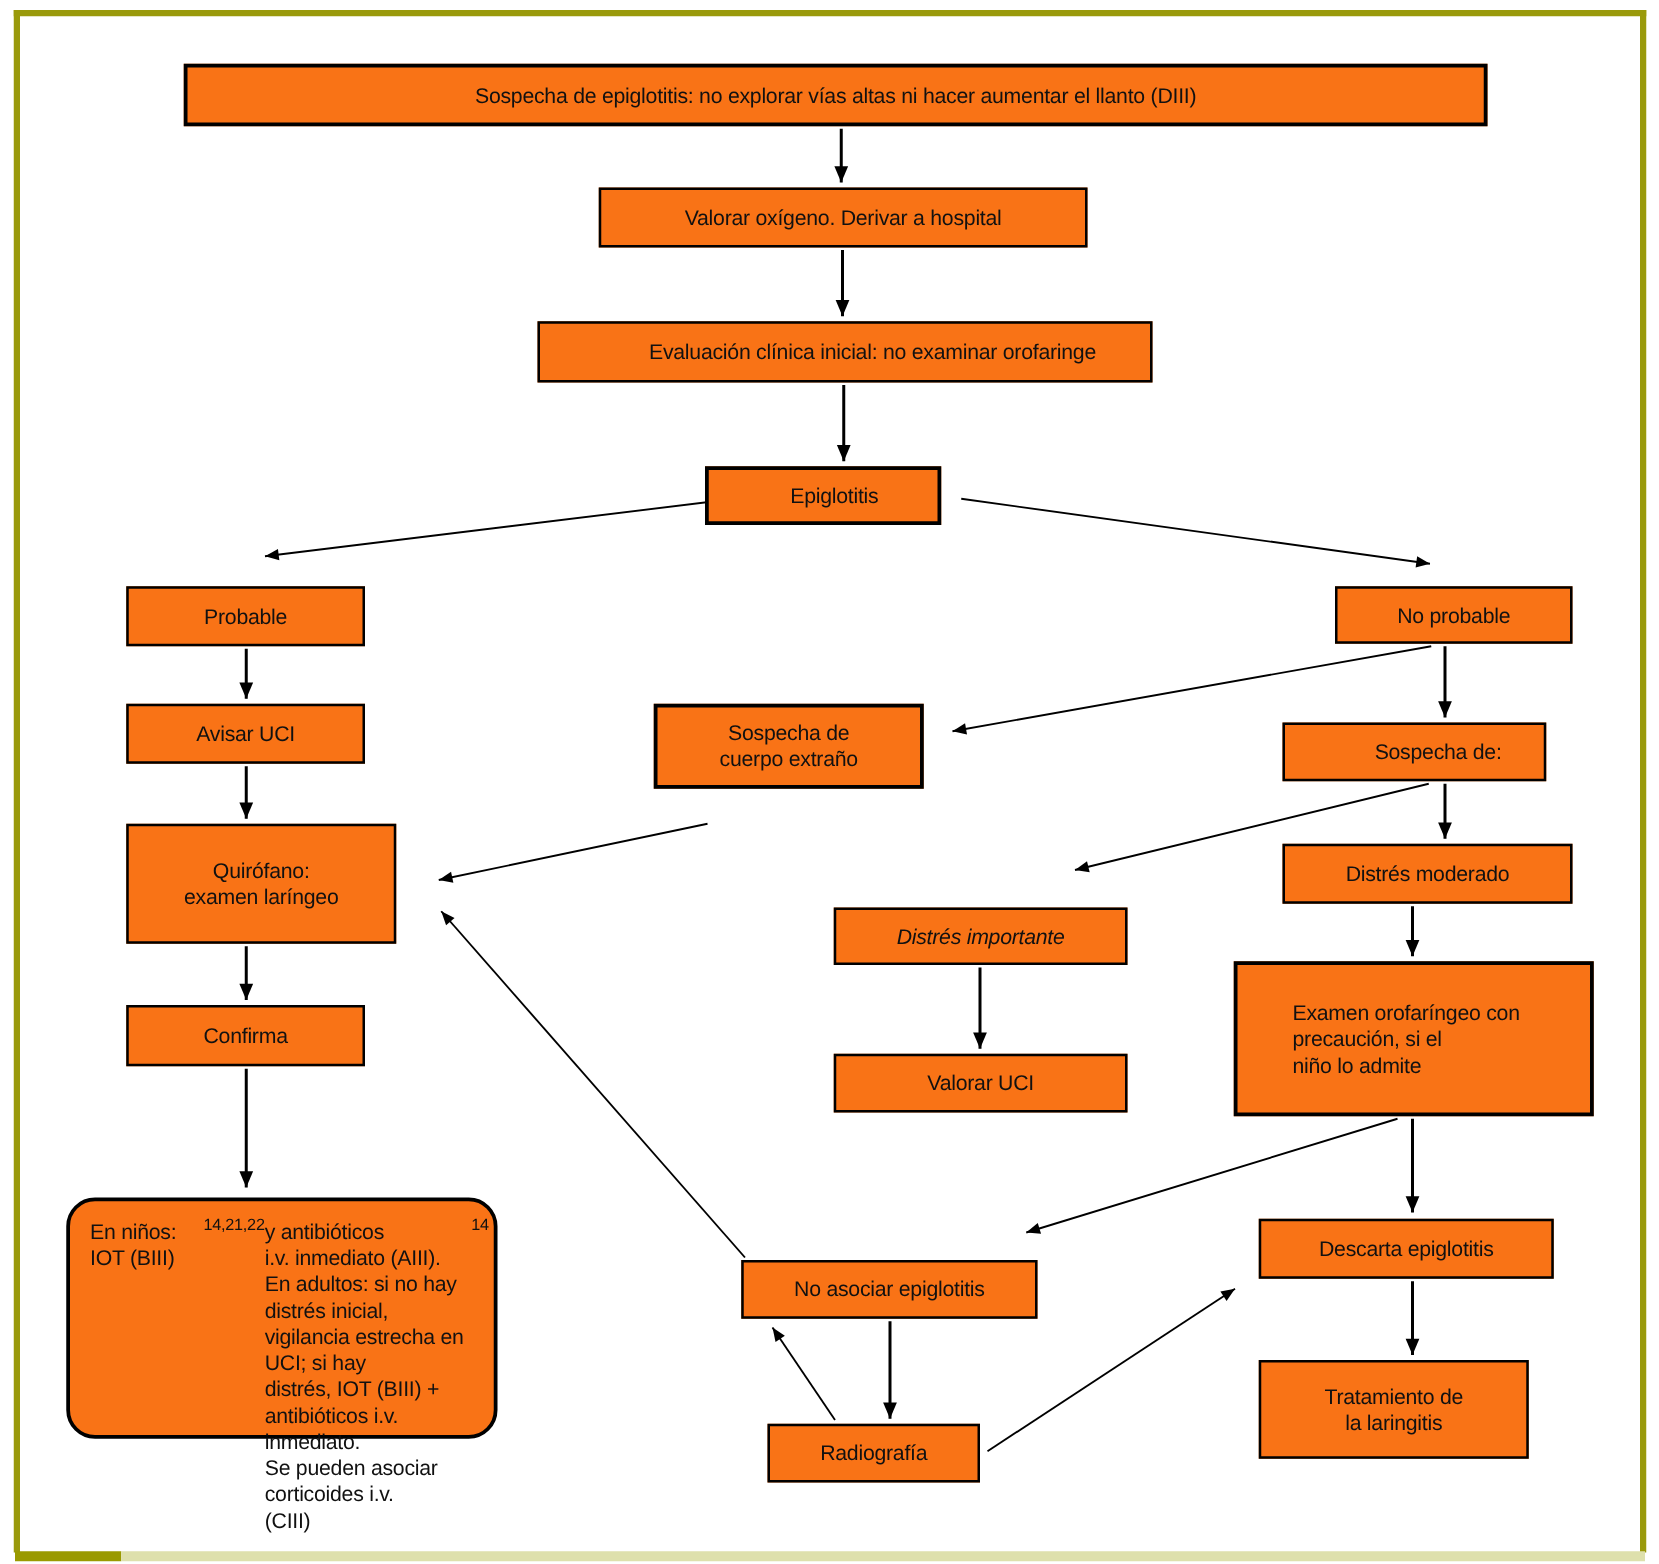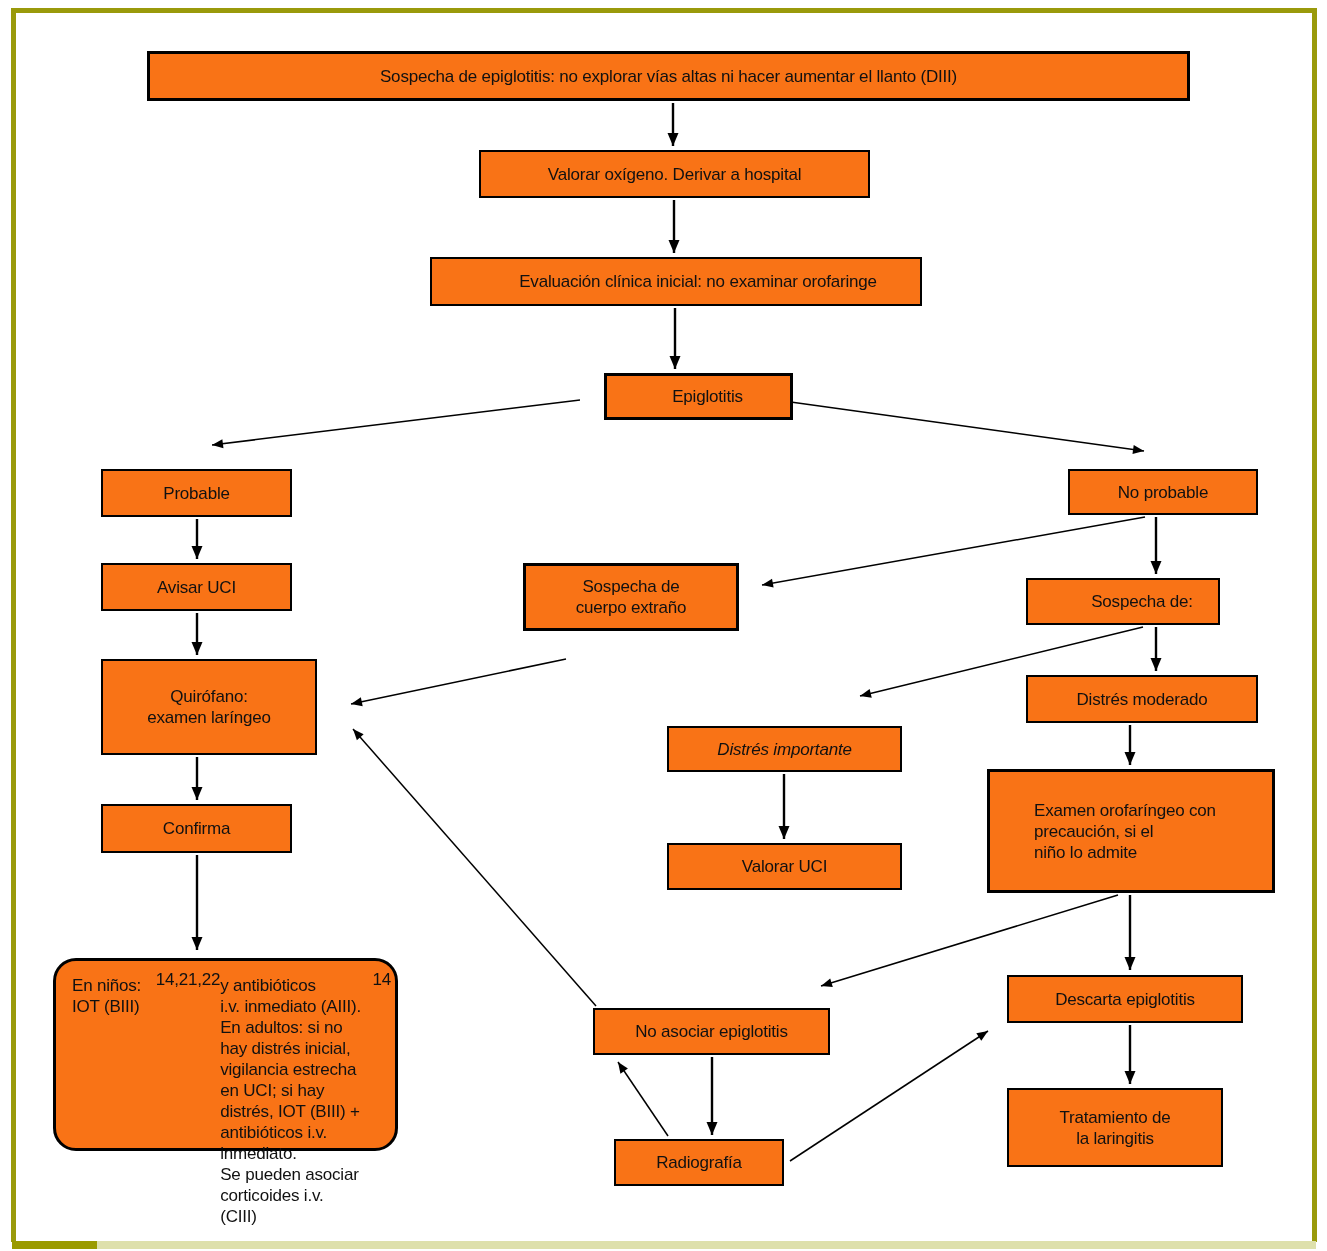--- a/index.html
+++ b/index.html
@@ -17,21 +17,21 @@
   .footer-bar.dark{left:12px;width:85px;background:#9a9a00;}
   .footer-bar.light{left:97px;width:1219px;background:#dee0ac;}
   .node{
     position:absolute;box-sizing:border-box;border:2px solid #000;background:#f97316;
     display:flex;align-items:center;justify-content:center;
     text-align:center;white-space:pre-line;
     font-size:17px;line-height:21px;letter-spacing:-0.2px;color:#111;
   }
   .b3{border-width:3px;}
   .left{justify-content:flex-start;text-align:left;}
-  .sup{font-size:17px;position:relative;top:-6px;letter-spacing:-0.2px;}
+  .sup{font-size:13px;position:relative;top:-6px;letter-spacing:-0.2px;}
   svg.arrows{position:absolute;left:0;top:0;pointer-events:none;}
   .v{stroke:#000;stroke-width:2.4;}
   .d{stroke:#000;stroke-width:1.5;}
 </style>
 </head>
 <body>
 
 <div class="frame"></div>
 
 <svg class="arrows" width="1327" height="1251" viewBox="0 0 1327 1251">
@@ -67,21 +67,21 @@
   <line class="d" x1="566" y1="659" x2="351" y2="704" marker-end="url(#ahd)"></line>
   <line class="d" x1="596" y1="1006" x2="353" y2="729" marker-end="url(#ahd)"></line>
 </svg>
 
 <div class="node b3" style="left:147px;top:51px;width:1043px;height:50px;">Sospecha de epiglotitis: no explorar vías altas ni hacer aumentar el llanto (DIII)</div>
 
 <div class="node" style="left:479px;top:150px;width:391px;height:48px;">Valorar oxígeno. Derivar a hospital</div>
 
 <div class="node" style="left:430px;top:257px;width:492px;height:49px;padding-left:44px;">Evaluación clínica inicial: no examinar orofaringe</div>
 
-<div class="node b3" style="left:604px;top:373px;width:189px;height:47px;padding-left:18px;">Epiglotitis</div>
+<div class="node b3" style="left:564px;top:373px;width:189px;height:47px;padding-left:18px;">Epiglotitis</div>
 
 <div class="node" style="left:101px;top:469px;width:191px;height:48px;">Probable</div>
 
 <div class="node" style="left:101px;top:563px;width:191px;height:48px;">Avisar UCI</div>
 
 <div class="node" style="left:101px;top:659px;width:216px;height:96px;">Quirófano:
 examen laríngeo</div>
 
 <div class="node" style="left:101px;top:804px;width:191px;height:49px;">Confirma</div>
 
@@ -92,21 +92,21 @@
 distrés, IOT (BIII) + antibióticos i.v.
 inmediato.
 Se pueden asociar corticoides i.v.
 (CIII)</span><span class="sup">14</span></div>
 
 <div class="node b3" style="left:523px;top:563px;width:216px;height:68px;">Sospecha de
 cuerpo extraño</div>
 
 <div class="node" style="left:1068px;top:469px;width:190px;height:46px;">No probable</div>
 
-<div class="node" style="left:1026px;top:578px;width:194px;height:47px;padding-left:38px;">Sospecha de:</div>
+<div class="node" style="left:1026px;top:578px;width:211px;height:47px;padding-left:38px;">Sospecha de:</div>
 
 <div class="node" style="left:1026px;top:675px;width:232px;height:48px;">Distrés moderado</div>
 
 <div class="node" style="left:667px;top:726px;width:235px;height:46px;font-style:italic;">Distrés importante</div>
 
 <div class="node" style="left:667px;top:843px;width:235px;height:47px;">Valorar UCI</div>
 
 <div class="node b3 left" style="left:987px;top:769px;width:288px;height:124px;padding-left:44px;">Examen orofaríngeo con
 precaución, si el
 niño lo admite</div>

